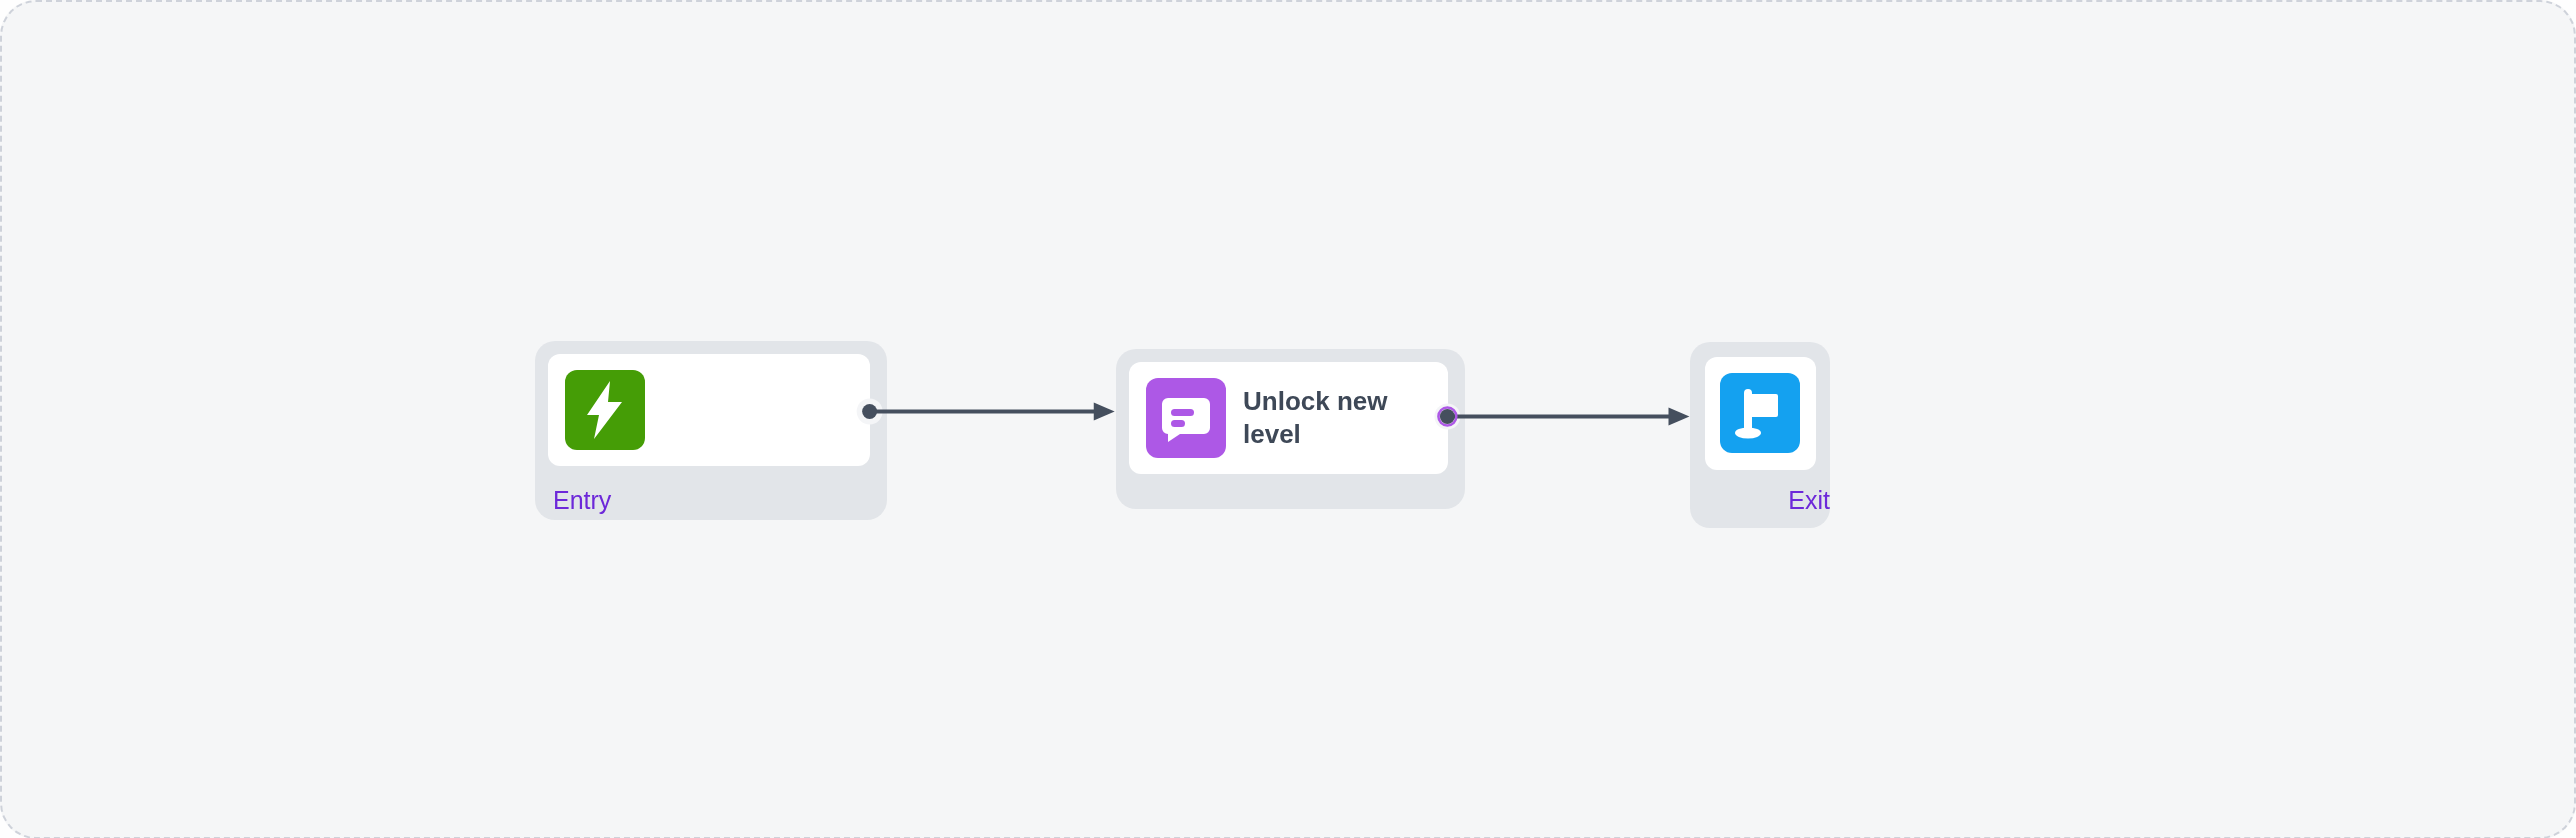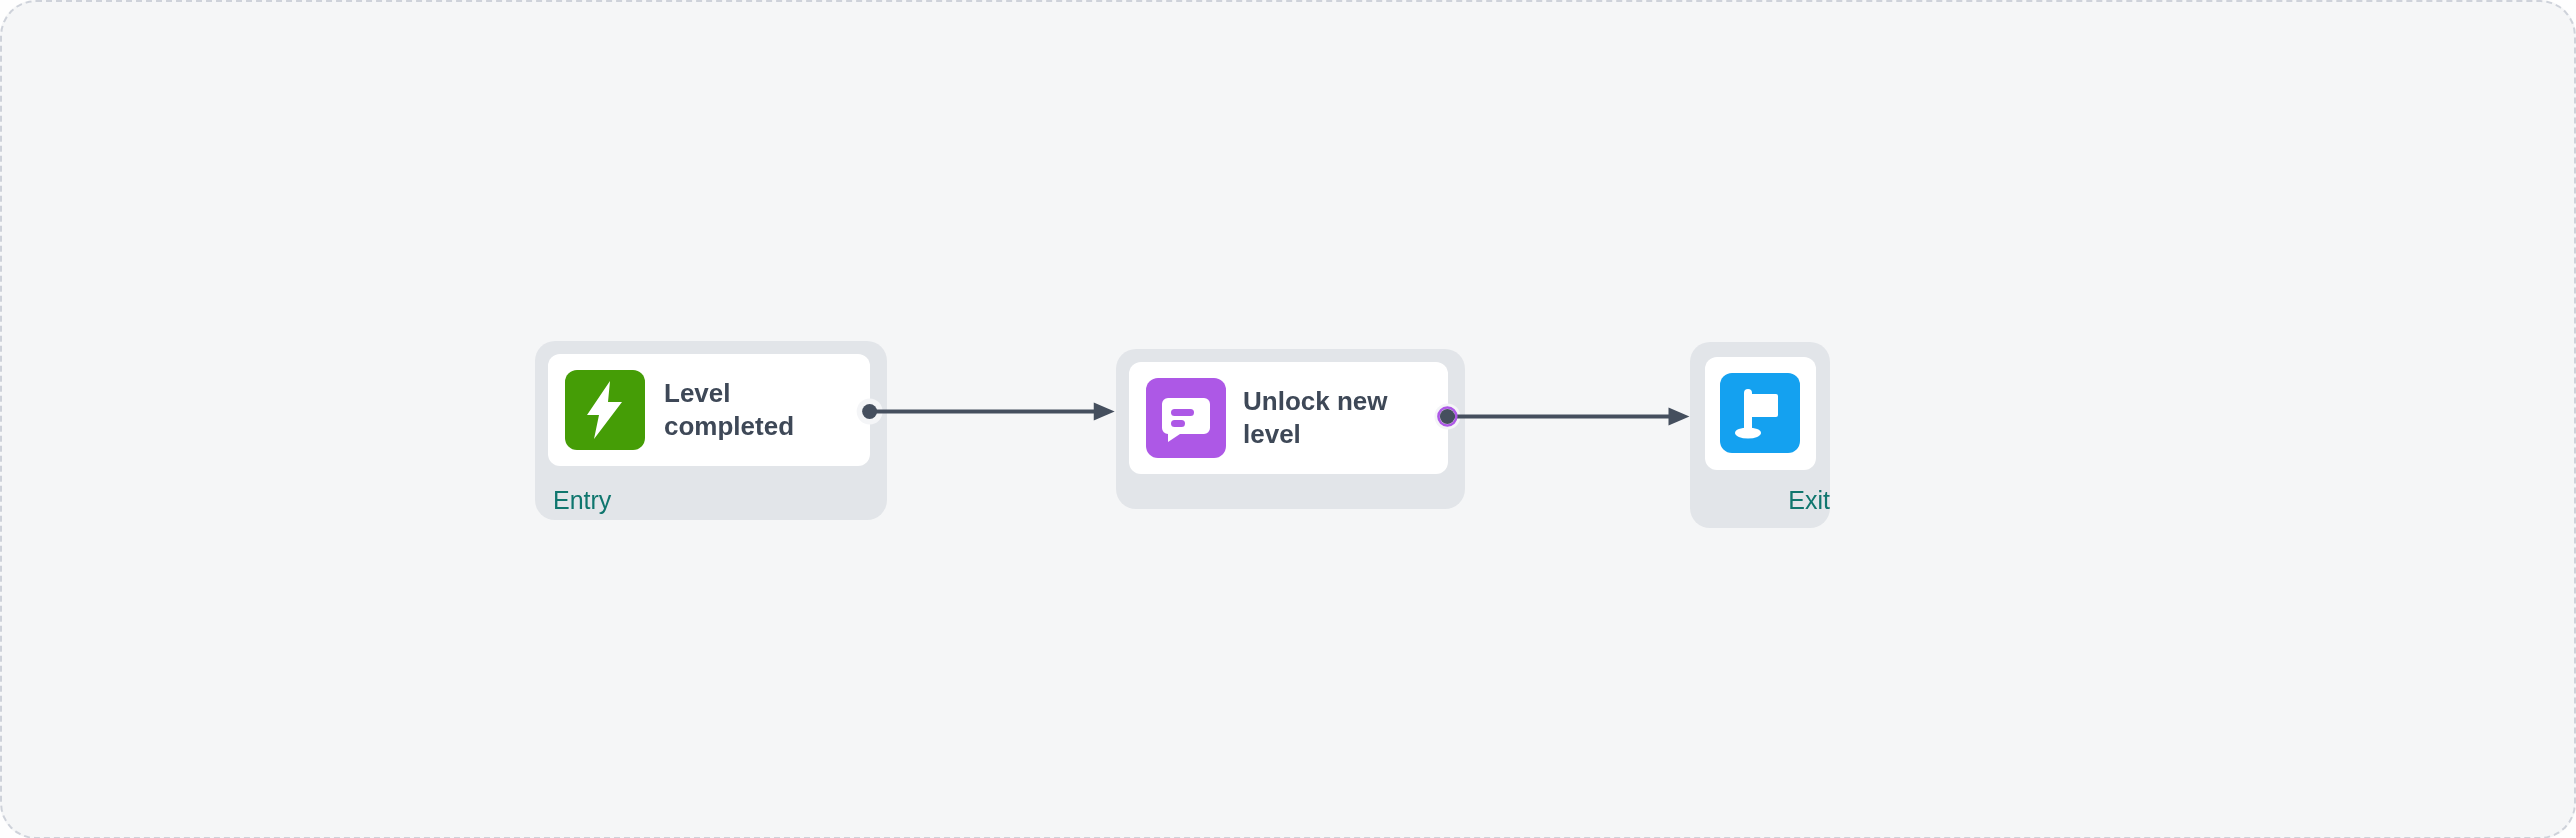--- a/index.html
+++ b/index.html
@@ -35,21 +35,21 @@
     position:absolute;
     top:50%; transform:translateY(-50%);
     font-size:26px; font-weight:700;
     line-height:33px;
     color:#3e4857;
     width:169px;
   }
   .node-badge {
     position:absolute;
     font-size:25px; font-weight:400;
-    color:#0f766e;
+    color:#6d28d9;
   }
   #entry-node   { left:535px;  top:341px; width:352px; height:179px; }
   #entry-card   { left:13px;   top:13px;  width:322px; height:112px; }
   #entry-icon   { left:17px;   top:16px; }
   #entry-title  { left:116px; }
   #entry-badge  { left:18px;   top:145px; }
 
   #message-node  { left:1116px; top:349px; width:349px; height:160px; }
   #message-card  { left:13px;   top:13px;  width:319px; height:112px; }
   #message-icon  { left:17px;   top:16px; }
@@ -70,21 +70,20 @@
 
 <div class="stage">
   <div class="canvas"></div>
 
   <div class="node" id="entry-node">
     <div class="node-card" id="entry-card">
       <svg class="node-icon" id="entry-icon" viewBox="0 0 80 80">
         <rect x="0" y="0" width="80" height="80" rx="12" fill="#459d06"></rect>
         <path d="M45 11 L22 45 L34 45 L29 69 L57 32 L43 32 Z" fill="#ffffff"></path>
       </svg>
-      <div class="node-title" id="entry-title">Level completed</div>
     </div>
     <div class="node-badge" id="entry-badge">Entry</div>
   </div>
 
   <div class="node" id="message-node">
     <div class="node-card" id="message-card">
       <svg class="node-icon" id="message-icon" viewBox="0 0 80 80">
         <rect x="0" y="0" width="80" height="80" rx="12" fill="#ad58e6"></rect>
         <path d="M16 26 a6 6 0 0 1 6 -6 H58 a6 6 0 0 1 6 6 V50 a6 6 0 0 1 -6 6 H34 L22 64 V56 H22 a6 6 0 0 1 -6 -6 Z" fill="#ffffff"></path>
         <rect x="25" y="31" width="23" height="7" rx="3.5" fill="#ad58e6"></rect>

